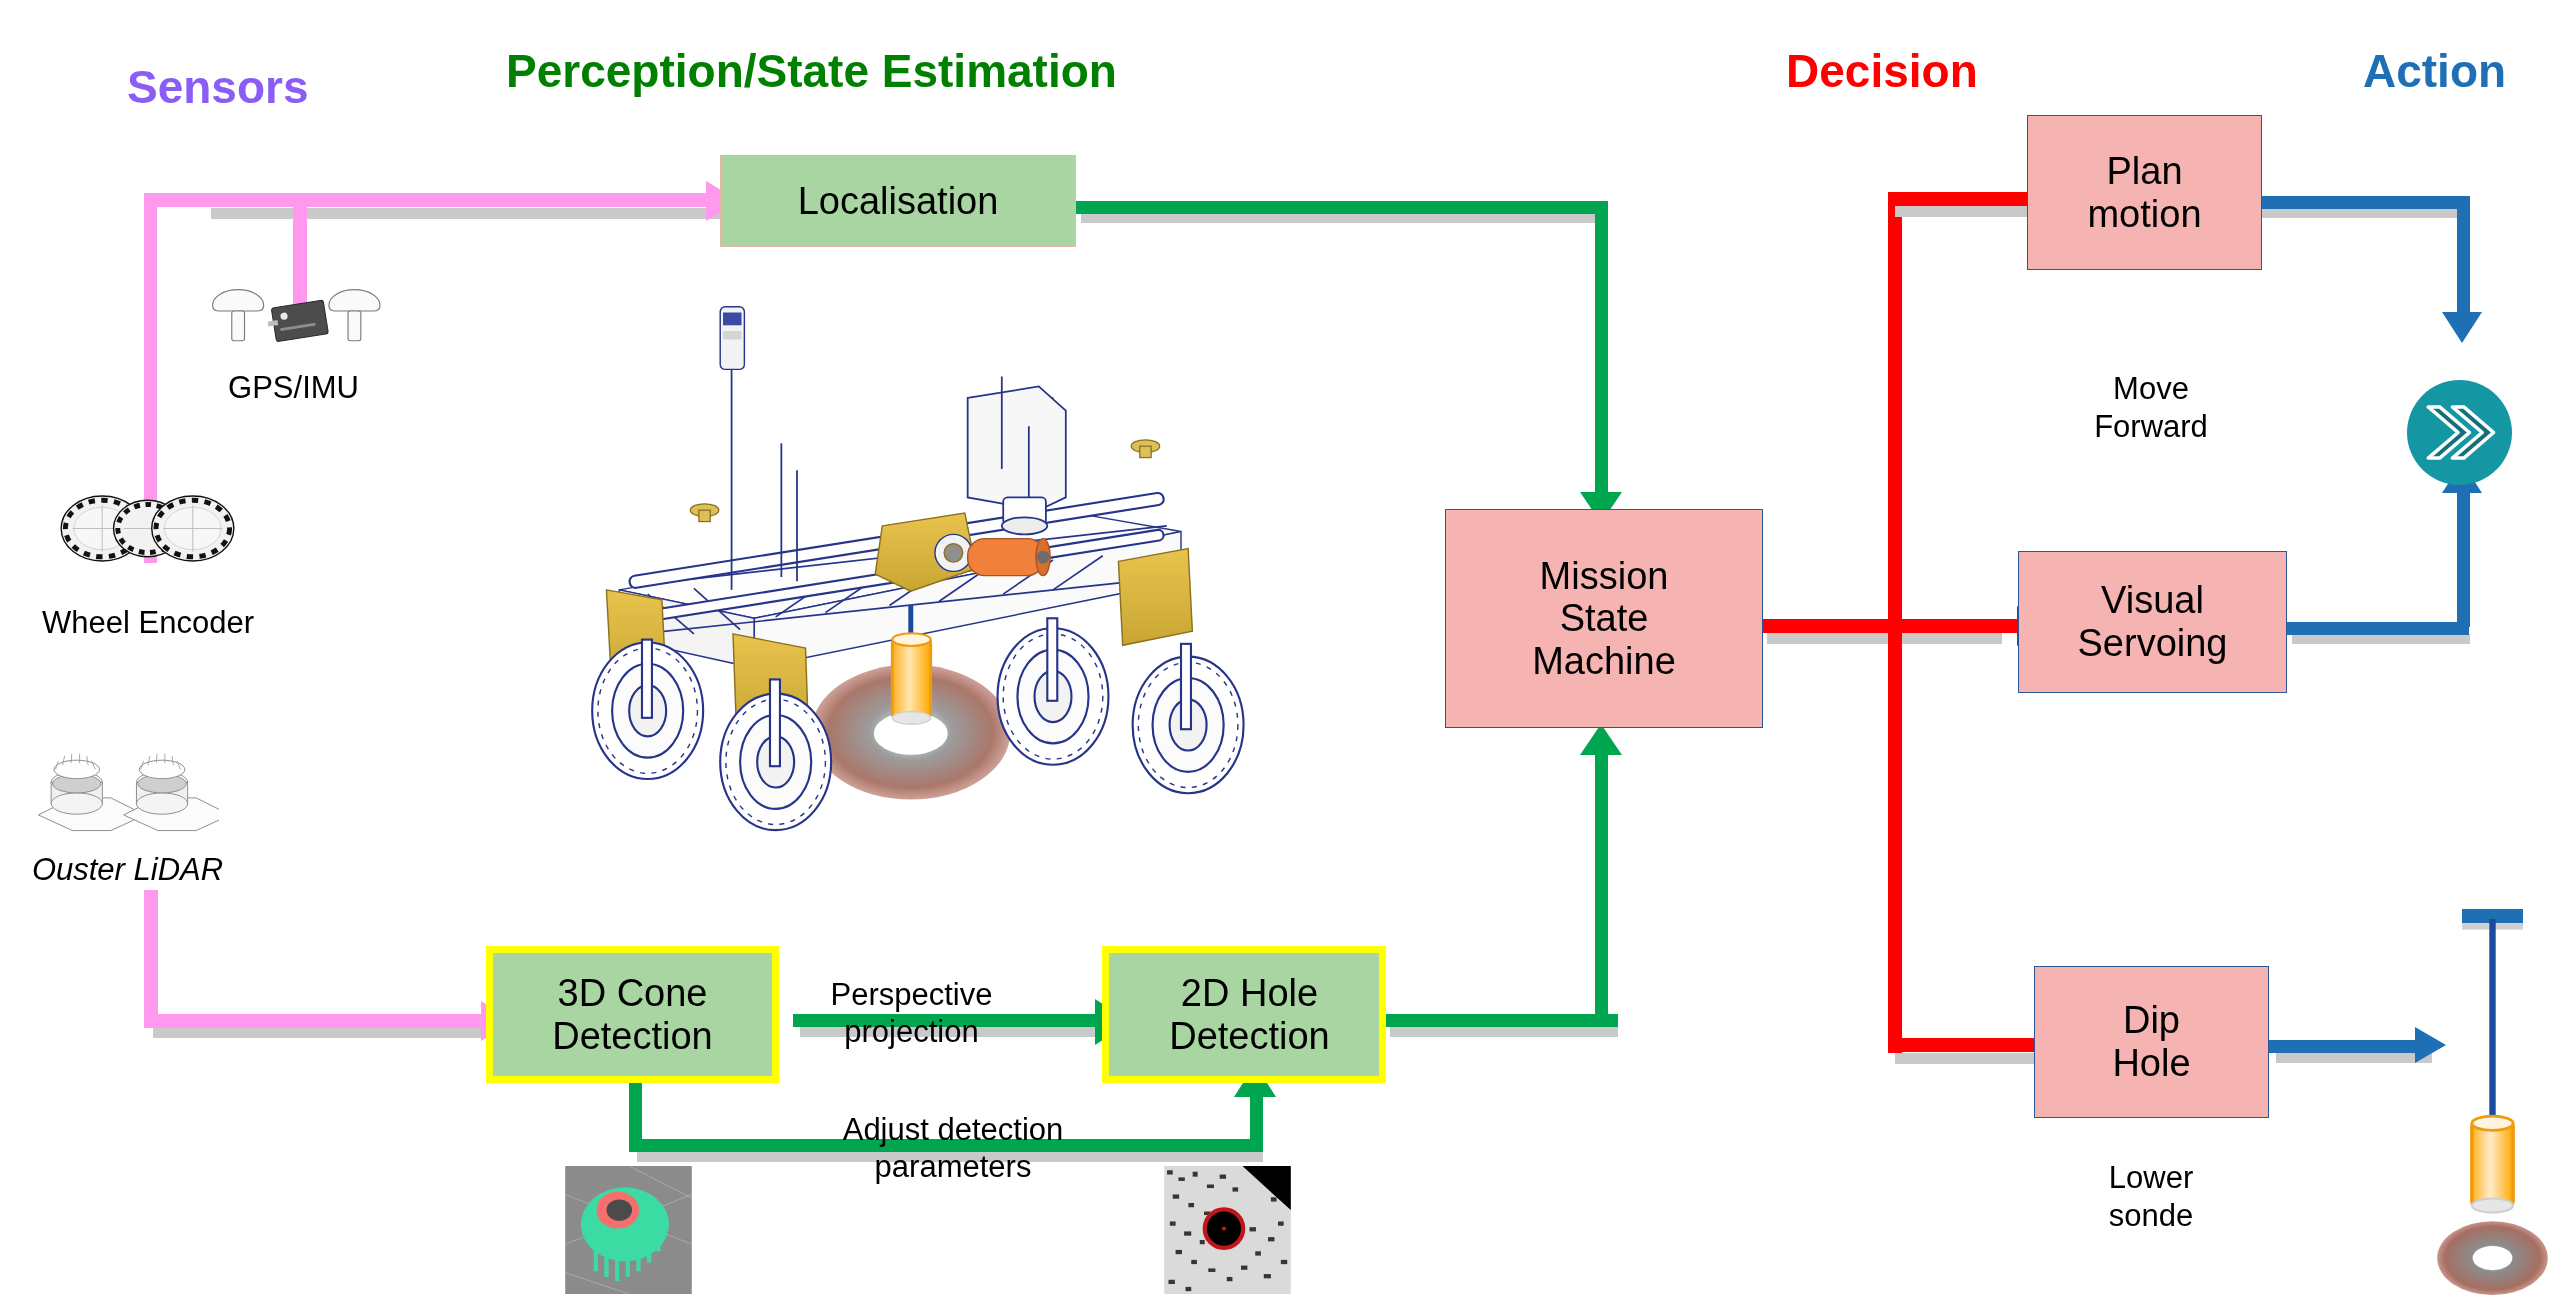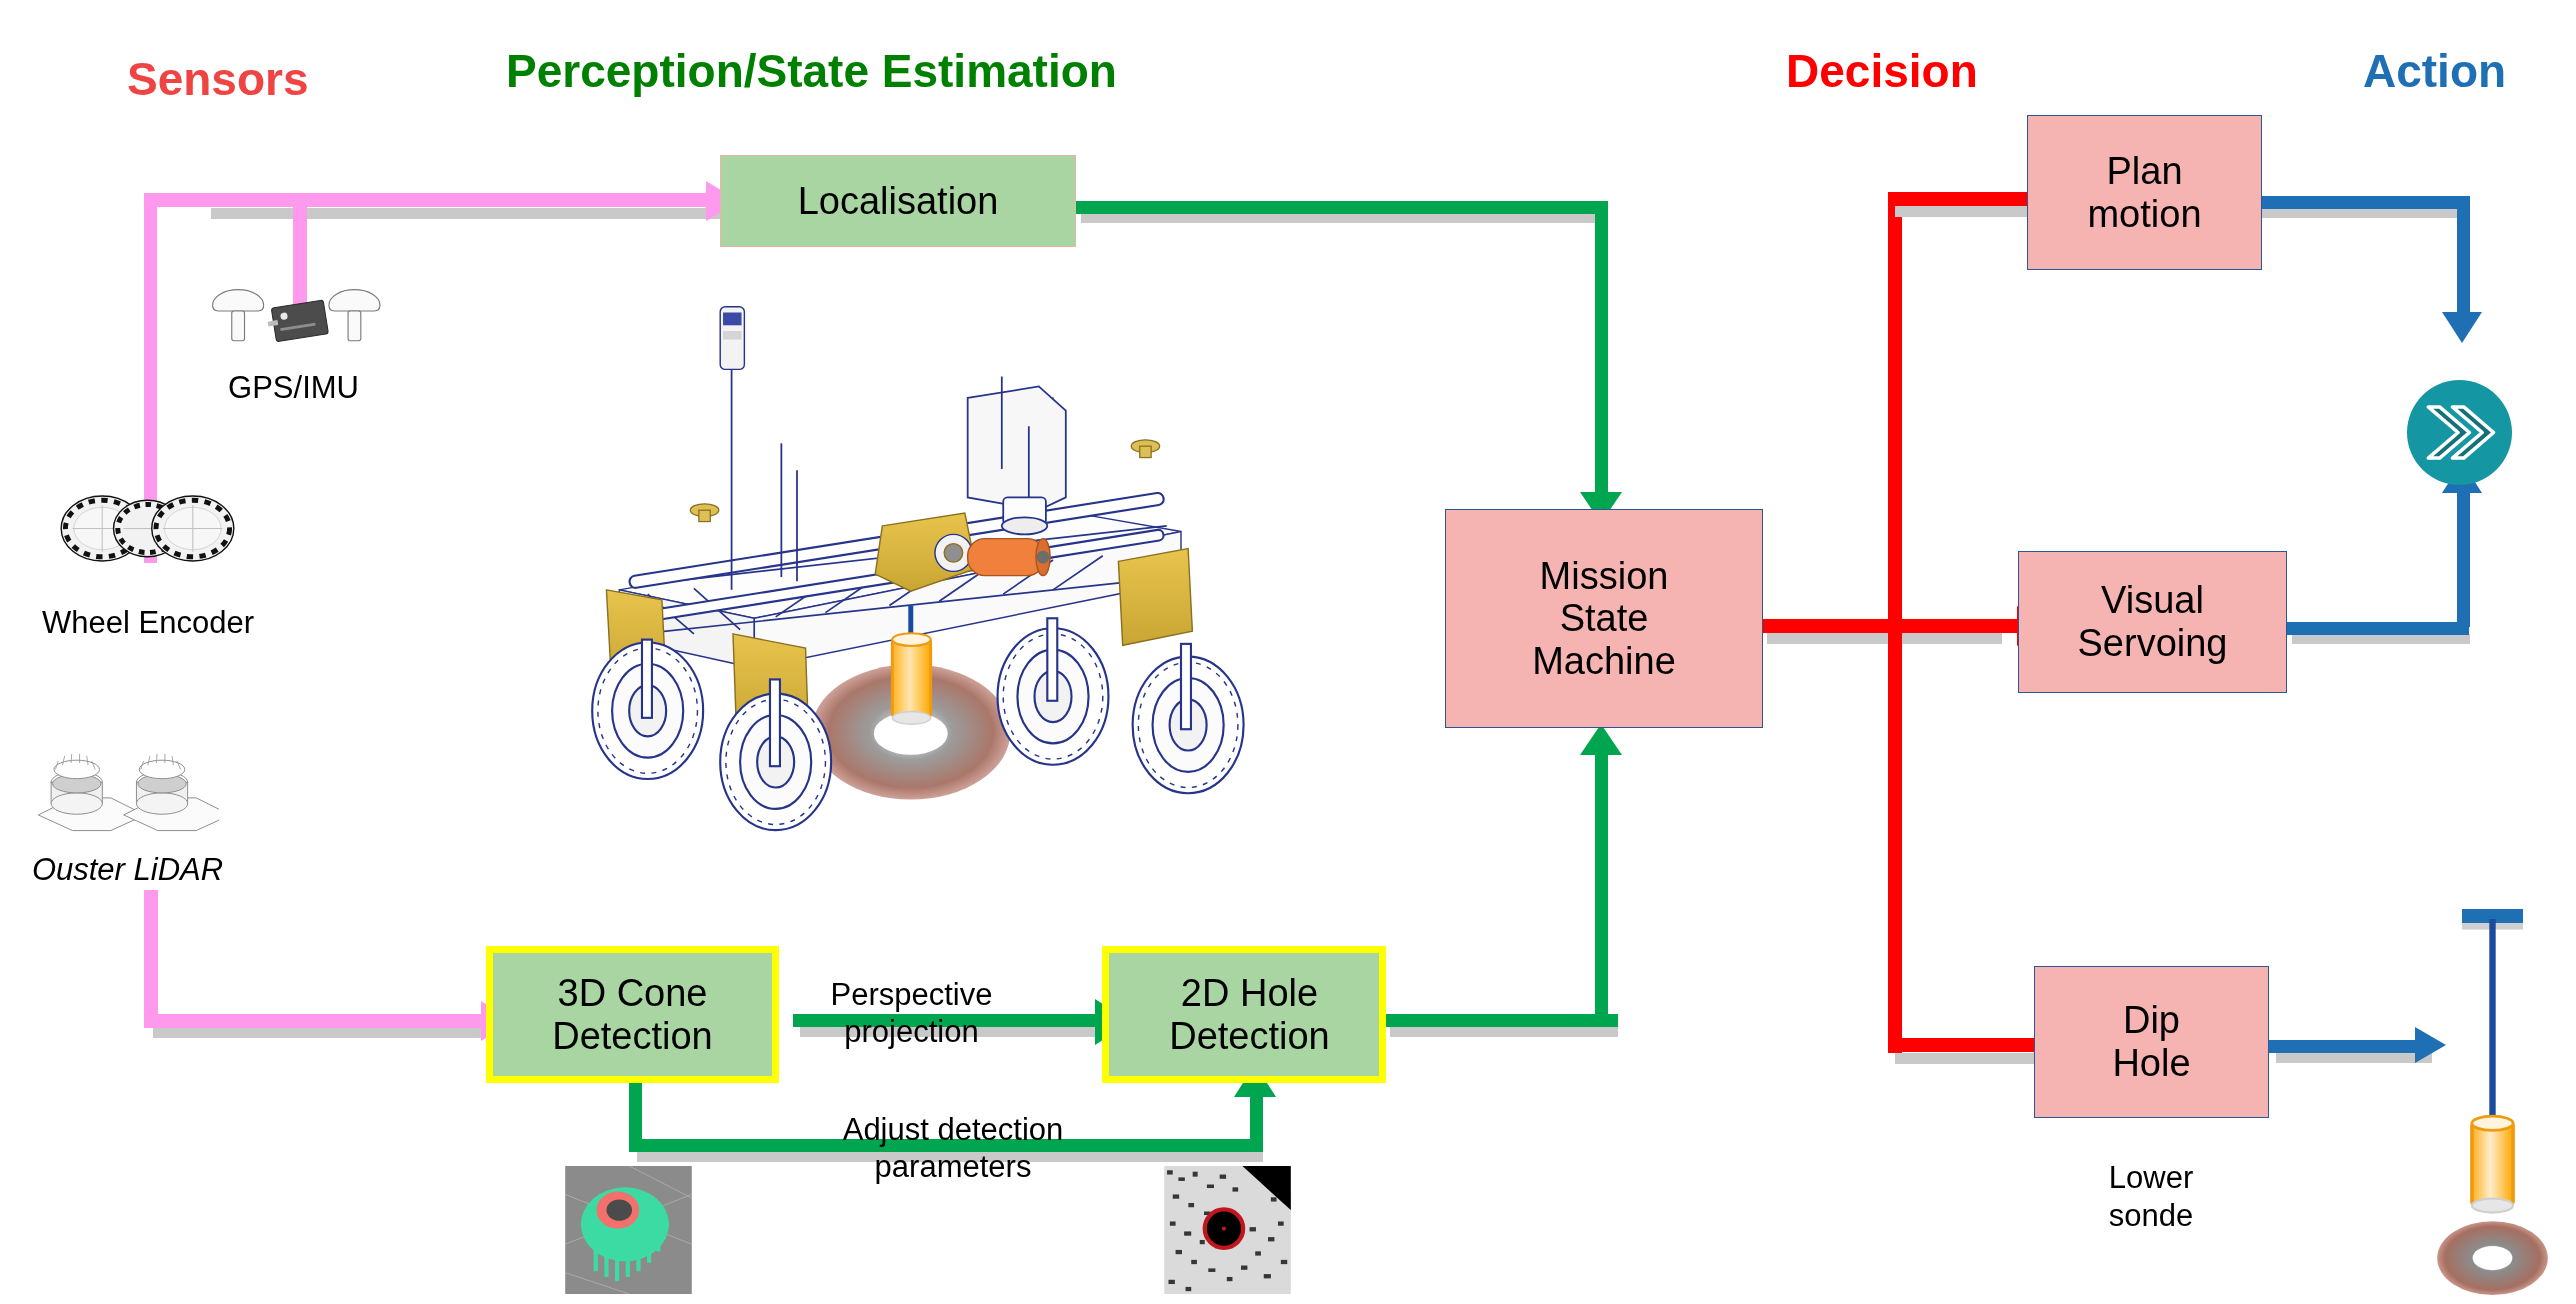--- a/index.html
+++ b/index.html
@@ -53,21 +53,21 @@
 
   
   .icon-wrap{position:absolute;}
   .thumb{position:absolute;}
 </style>
 </head>
 <body>
 
 <div id="stage">
 
-  <div class="col-header" style="left:127px;top:52px;color:#ef4444;">Sensors</div>
+  <div class="col-header" style="left:127px;top:60px;color:#8b5cf6;">Sensors</div>
   <div class="col-header" style="left:506px;top:44px;color:#008000;">Perception/State Estimation</div>
   <div class="col-header" style="left:1750px;top:44px;color:#ff0000;margin-left:36px;">Decision</div>
   <div class="col-header" style="left:2363px;top:44px;color:#1f6fb4;">Action</div>
 
   <div class="shadow" style="left:211px;top:208px;width:519px;height:11.4px;"></div>
 
   <div class="seg" style="left:144px;top:193px;width:12.8px;height:370px;background:#ff99ee;"></div>
 
   <div class="seg" style="left:293px;top:193px;width:14.2px;height:142px;background:#ff99ee;"></div>
 
@@ -175,20 +175,22 @@
   <div class="box box-pink" style="left:2034px;top:966px;width:235px;height:152px;">
     <span class="box-label" style="white-space: pre-line;">Dip
 Hole</span>
   </div>
 
   <div class="edge-label" style="left: 762px; top: 976px; width: 299px; white-space: pre-line;">Perspective
 projection</div>
   <div class="edge-label" style="left: 754px; top: 1111px; width: 398px; white-space: pre-line;">Adjust detection
 parameters</div>
 
+  <div class="action-label" style="left: 2048px; top: 370px; width: 206px; white-space: pre-line;">Move
+Forward</div>
   <div class="action-label" style="left: 2048px; top: 1159px; width: 206px; white-space: pre-line;">Lower
 sonde</div>
 
   <div class="icon-wrap" style="left:208px;top:284px;width:178px;height:78px;">
     <svg width="178" height="78" viewBox="0 0 250 110" xmlns="http://www.w3.org/2000/svg">
       <g fill="#fafafa" stroke="#7a7a7a" stroke-width="1.6">
         <path d="M6 30 a36 22 0 0 1 72 0 q0 8 -8 8 h-56 q-8 0 -8 -8 z"></path>
         <rect x="33" y="38" width="18" height="42" rx="3"></rect>
         <path d="M170 30 a36 22 0 0 1 72 0 q0 8 -8 8 h-56 q-8 0 -8 -8 z"></path>
         <rect x="197" y="38" width="18" height="42" rx="3"></rect>

